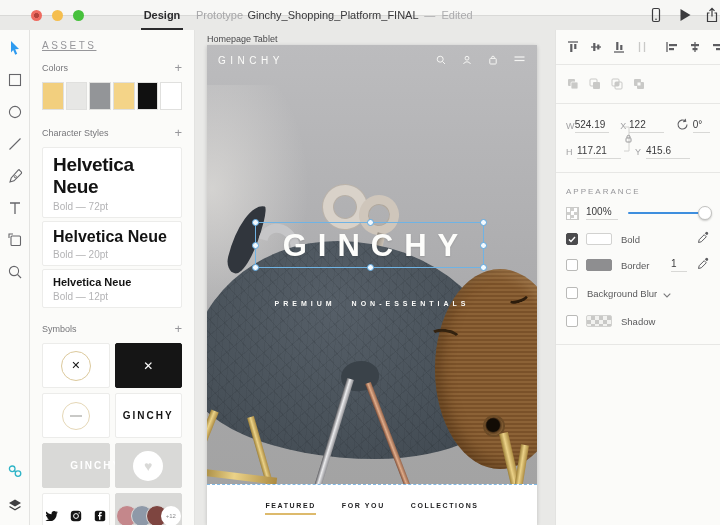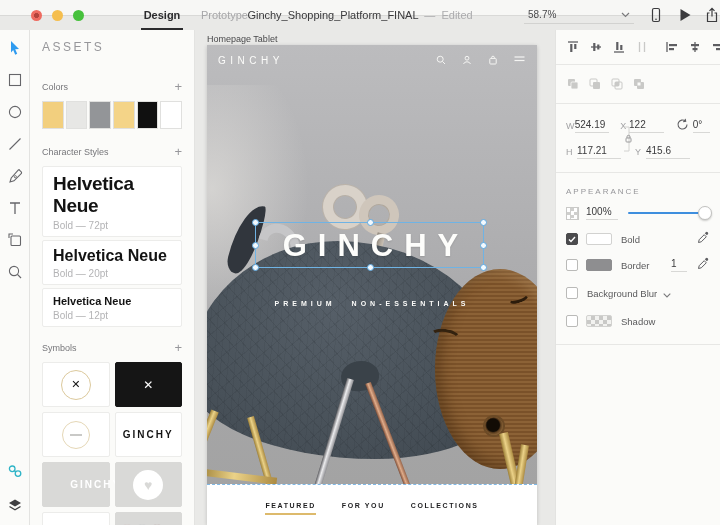--- a/index.html
+++ b/index.html
@@ -9,38 +9,38 @@
 
   
   .topbar { position:absolute; left:0; top:0; width:720px; height:16px; background:#F7F7F5; border-bottom:1px solid #D9D9D7; z-index:50;padding-left:29px; }
   .lights { position:absolute; left:31px; top:10px; display:flex; gap:10px; }
   .light { width:11px; height:11px; border-radius:50%; }
   .light.red { background:radial-gradient(circle at 50% 50%, #B3443C 0 30%, #EE6B60 34%); }
   .light.yellow { background:#F5BE4E; }
   .light.green { background:#47C13C; }
   .mode-tab { position:absolute; top:0; height:30px; line-height:30px; font-size:11px; }
   .mode-design { left:141px; width:42px; text-align:center; color:#2B2B2D; font-weight:700; border-bottom:2px solid #2B2B2D; }
-  .mode-proto { left:196px; width:52px; text-align:right; color:#A6A6A8; }
+  .mode-proto { left:196px; width:52px; text-align:left; color:#A6A6A8; }
   .doc-title { position:absolute; left:0; right:0; top:0; height:30px; line-height:30px; text-align:center; font-size:11px; color:#39393B; }
   .doc-title .status { color:#ABABAD; }
   .zoom-ctrl { position:absolute; left:524px; top:6px; width:110px; height:18px; border-bottom:1px solid #D2D2D0; font-size:10px; color:#4A4A4C; display:flex; align-items:center; justify-content:space-between; padding:0 4px; }
   .tb-icon { position:absolute; top:7px; width:16px; height:16px; color:#3C3C3E; }
   .tb-device { left:648px; } .tb-play { left:677px; } .tb-share { left:704px; }
 
   
   .toolrail { position:absolute; left:0; top:30px; width:30px; height:495px; background:#FBFBF9; border-right:1px solid #E3E3E1; z-index:40; display:flex; flex-direction:column; align-items:center; padding:10px 0 12px; }
   .tool { width:16px; height:16px; margin-bottom:16px; color:#66666A; }
   .tool svg { display:block; }
   .rail-spacer { flex:1; }
   .tool.assets-link { color:#2FB4C7; margin-bottom:18px; }
   .tool.layers { color:#3F3F42; margin-bottom:0; }
 
   
   .assets { position:absolute; left:30px; top:30px; width:165px; height:495px; background:#FBFBF9; border-right:1px solid #E3E3E1; z-index:30; padding:10px 12px 0; overflow:hidden; }
-  .assets-header { font-size:12px; letter-spacing:2.5px; color:#96969A; margin-bottom:28px; }
+  .assets-header { font-size:10px; letter-spacing:2.5px; color:#96969A; margin-bottom:12px;text-decoration:underline; }
   .sec-row { display:flex; justify-content:space-between; align-items:center; margin-bottom:9px; }
   .sec-label { font-size:9px; color:#76767A;text-align:center; }
   .add-btn { font-size:13px; color:#97979B; line-height:10px; cursor:default; }
   .swatch-row { display:flex; gap:2px; height:28px; margin-bottom:18px; }
   .swatch { flex:1; border:1px solid #E0E0DE; }
   .style-card { background:#FFFFFF; border:1px solid #ECECEA; border-radius:2px; padding:6px 10px 5px; margin-bottom:3px; }
   .style-name-1 { font-size:19px; font-weight:700; color:#131313; letter-spacing:-0.3px; }
   .style-name-2 { font-size:16px; font-weight:700; color:#131313; }
   .style-name-3 { font-size:11px; font-weight:700; color:#131313; }
   .style-detail { font-size:10px; color:#B3B3B5; margin-top:3px; }
@@ -173,26 +173,20 @@
       <div class="light yellow"></div>
       <div class="light green"></div>
     </div>
     <div class="mode-tab mode-design">Design</div>
     <div class="mode-tab mode-proto">Prototype</div>
     <div class="doc-title">
       <span>Ginchy_Shopping_Platform_FINAL</span>
       <span class="status">&nbsp;</span><span class="status">—</span>
       <span class="status">&nbsp;</span><span class="status">Edited</span>
     </div>
-    <div class="zoom-ctrl">
-      <span>58.7%</span>
-      <svg width="9" height="6" viewBox="0 0 9 6">
-          <path d="M1 1 L4.5 4.5 L8 1" fill="none" stroke="#7A7A7C" stroke-width="1.2"></path>
-        </svg>
-    </div>
     <div class="tb-icon tb-device">
       <svg width="16" height="16" viewBox="0 0 16 16">
           <rect x="4.5" y="1.5" width="7" height="13" rx="1.5" fill="none" stroke="currentColor" stroke-width="1.2"></rect>
           <circle cx="8" cy="12.3" r="0.8" fill="currentColor"></circle>
         </svg>
     </div>
     <div class="tb-icon tb-play">
       <svg width="16" height="16" viewBox="0 0 16 16">
           <path d="M3.5 2 L13.5 8 L3.5 14 Z" fill="#3C3C3E"></path>
         </svg>

